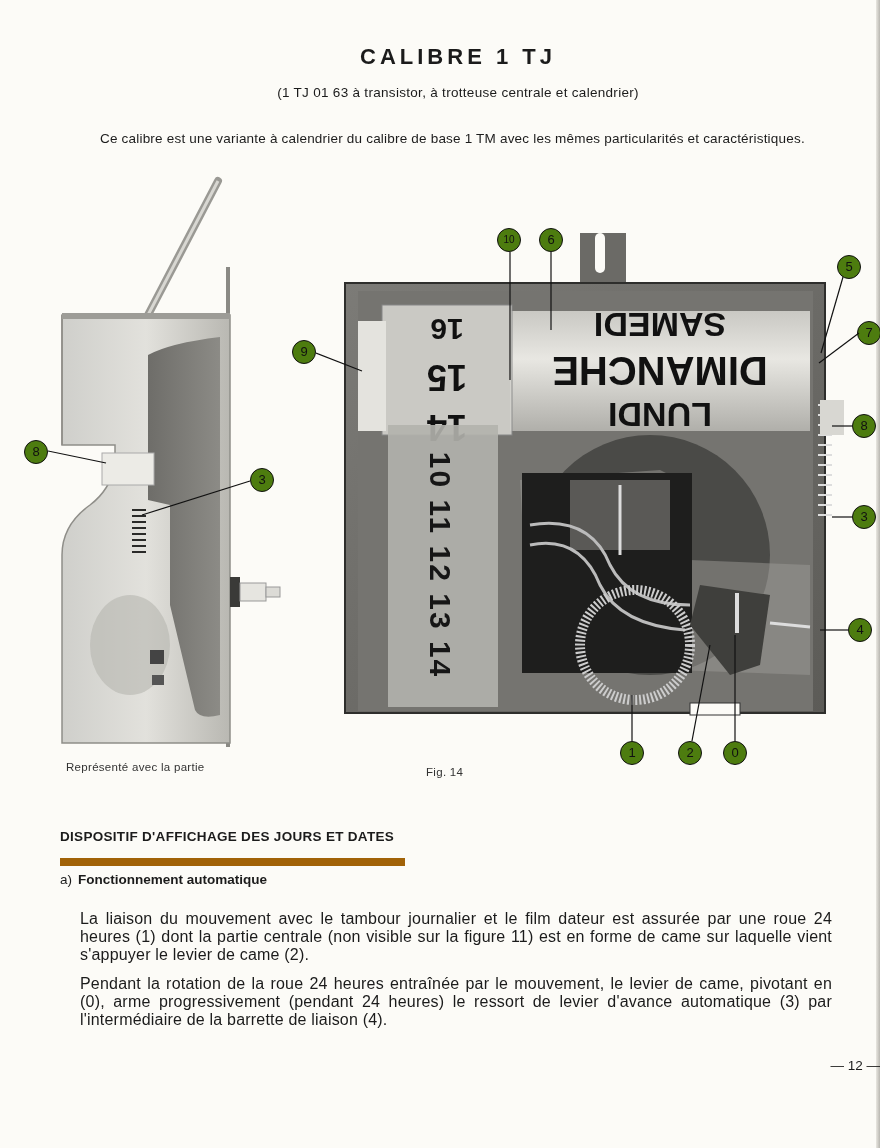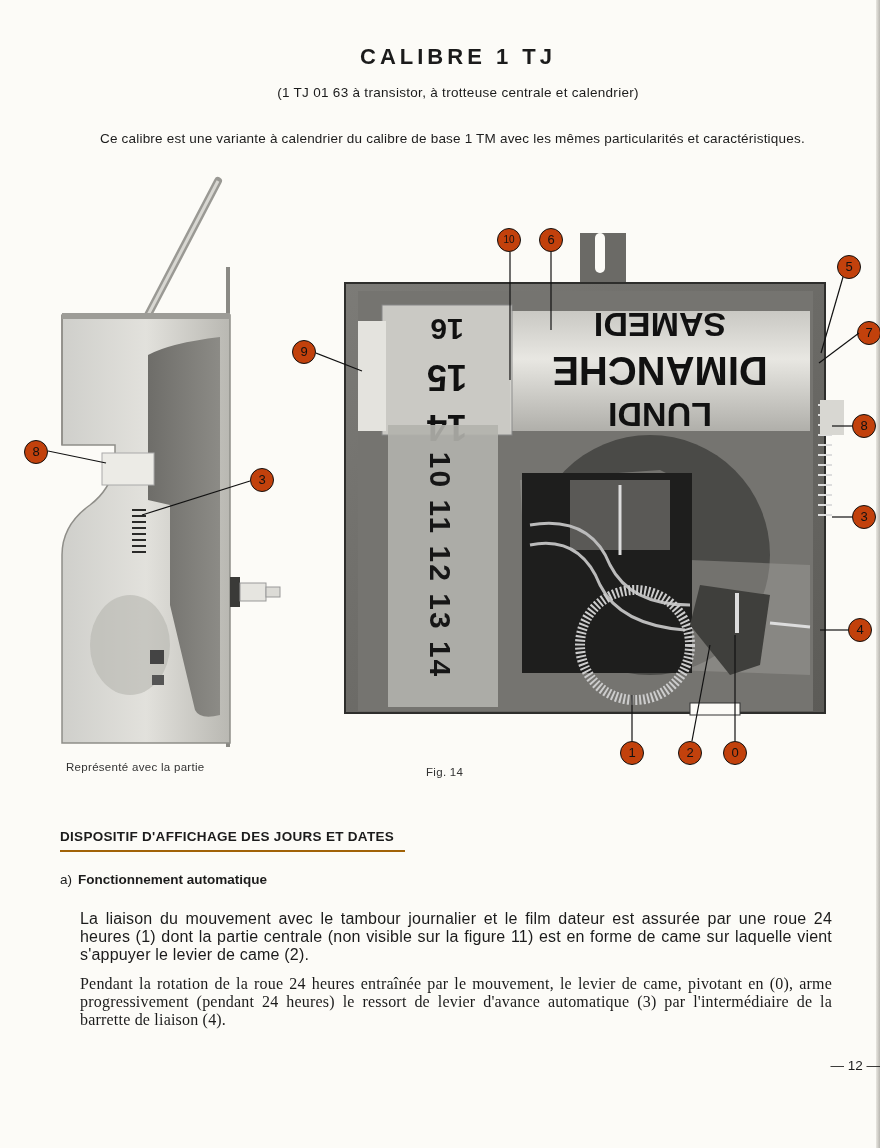--- a/index.html
+++ b/index.html
@@ -20,36 +20,36 @@
     left: 0; width: 916px; top: 85px; text-align: center;
     font-size: 13.5px; letter-spacing: 0.3px;
   }
   .intro {
     left: 66px; top: 129px; width: 782px; font-size: 13.5px; line-height: 19px;
     text-indent: 34px; text-align: justify; letter-spacing: 0.2px;
   }
   .caption { font-size: 11.5px; color: #333; letter-spacing: 0.3px; }
   .section-heading {
     left: 60px; top: 829px; font-size: 13.5px; font-weight: bold;
-    letter-spacing: 0.3px; border-bottom: 2px solid #a16207; padding-bottom: 6px;
+    letter-spacing: 0.3px; border-bottom: 8px solid #a16207; padding-bottom: 14px;
     width: 345px;
   }
   .sub-heading { left: 60px; top: 872px; font-size: 13.5px; }
   .sub-heading b { font-weight: bold; margin-left: 6px; margin-top: 20px; }
   .para {
     left: 80px; width: 752px; font-size: 16px; line-height: 18px;
     text-align: justify; letter-spacing: 0.2px;
   }
   .page-number { left: 0; width: 880px; top: 1058px; text-align: right; font-size: 13.5px; }
 
   
   .photo { position: absolute; }
   .callout {
     position: absolute; width: 24px; height: 24px; border: 1.5px solid #111;
-    border-radius: 50%; background: #c2410c; box-sizing: border-box;
+    border-radius: 50%; background: #4d7c0f; box-sizing: border-box;
     font-family: "Liberation Sans Narrow", "Liberation Sans", sans-serif;
     font-size: 13px; line-height: 21px; text-align: center; color: #111;
   }
   .callout.small { font-size: 10px; }
   svg text { font-family: "Liberation Sans", sans-serif; font-weight: bold; }
 </style>
 </head>
 <body>
 
 <div class="page-edge"></div>
@@ -232,15 +232,15 @@
       <line x1="2" y1="0" x2="2" y2="106" stroke="#111" stroke-width="1.2"></line>
     </svg>
 </div>
 <div class="abs caption" style="left:426px; top:766px;">Fig. 14</div>
 
 <div class="abs section-heading">DISPOSITIF D'AFFICHAGE DES JOURS ET DATES</div>
 <div class="abs sub-heading">
   <span>a)</span><b>Fonctionnement automatique</b>
 </div>
 <div class="abs para" style="top:910px;">La liaison du mouvement avec le tambour journalier et le film dateur est assurée par une roue 24 heures (1) dont la partie centrale (non visible sur la figure 11) est en forme de came sur laquelle vient s'appuyer le levier de came (2).</div>
-<div class="abs para" style="top:975px;font-family:Liberation Serif, serif;">Pendant la rotation de la roue 24 heures entraînée par le mouvement, le levier de came, pivotant en (0), arme progressivement (pendant 24 heures) le ressort de levier d'avance automatique (3) par l'intermédiaire de la barrette de liaison (4).</div>
+<div class="abs para" style="top:975px;">Pendant la rotation de la roue 24 heures entraînée par le mouvement, le levier de came, pivotant en (0), arme progressivement (pendant 24 heures) le ressort de levier d'avance automatique (3) par l'intermédiaire de la barrette de liaison (4).</div>
 
 <div class="abs page-number">— 12 —</div>
 
 </body></html>

